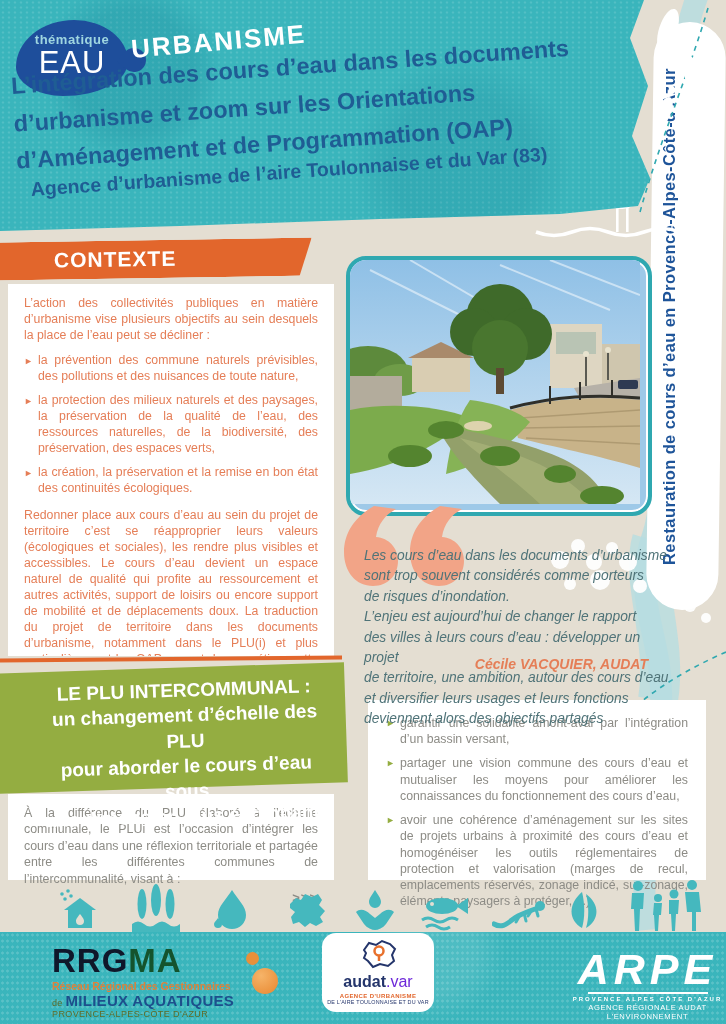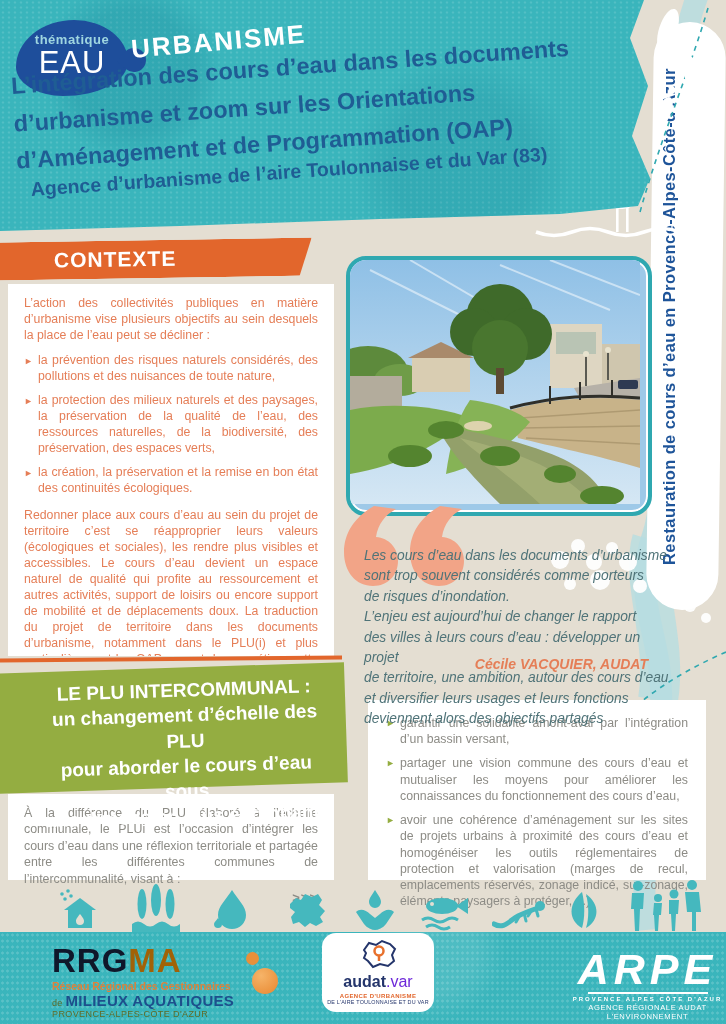--- a/index.html
+++ b/index.html
@@ -66,21 +66,21 @@
 
   
   .picto{z-index:3;bottom:92px;}
   .picto svg{display:block;}
   .footer{left:0;top:932px;width:726px;height:92px;background:#3ab5bc;z-index:2;
     background-image:radial-gradient(rgba(255,255,255,.16) 1px,transparent 1.6px),radial-gradient(circle at 60% 20%,rgba(255,255,255,.10) 0 40px,transparent 70px);
     background-size:5px 6px,auto;}
   .rrgma{left:52px;top:944px;z-index:4;width:230px;}
   .rrgma-top{font-size:33px;font-weight:800;letter-spacing:1px;line-height:1;}
   .rrgma-g{color:#0f172a;}
-  .rrgma-b{color:#a16207;}
+  .rrgma-b{color:#14532d;}
   .rrgma-l1{color:#e0813a;font-size:10.5px;font-weight:700;margin-top:3px;}
   .rrgma-l2{font-size:15px;font-weight:800;color:#1d4f8c;letter-spacing:.3px;}
   .rrgma-de{font-size:9px;font-weight:400;color:#5f6b28;}
   .rrgma-l3{color:#5f6b28;font-size:9px;letter-spacing:.4px;}
   .bub1{left:246px;top:952px;width:13px;height:13px;border-radius:50%;background:#e8903a;z-index:4;}
   .bub2{left:252px;top:968px;width:26px;height:26px;border-radius:50%;background:radial-gradient(circle at 35% 30%,#f6b469,#e8872f);z-index:4;}
   .audat{left:322px;top:933px;width:112px;height:79px;background:#fff;border-radius:14px;z-index:4;text-align:center;box-sizing:border-box;padding-top:5px;}
   .audat-name{font-size:16px;font-weight:800;color:#24356b;line-height:1.05;}
   .audat-var{color:#6d28d9;font-weight:400;}
   .audat-l1{font-size:6px;font-weight:800;color:#e2662c;letter-spacing:.4px;margin-top:2px;}
@@ -165,21 +165,21 @@
   <div class="abs h-title pre">L’intégration des cours d’eau dans les documents
 d’urbanisme et zoom sur les Orientations
 d’Aménagement et de Programmation (OAP)</div>
   <div class="abs h-sub">Agence d’urbanisme de l’aire Toulonnaise et du Var (83)</div>
 
   <div class="abs ctx-banner">CONTEXTE</div>
   <div class="abs ctx-box">
     <p>L’action des collectivités publiques en matière d’urbanisme vise plusieurs objectifs au sein desquels la place de l’eau peut se décliner :</p>
     <div class="b-row">
       <span class="b-mark">►</span>
-      <span class="b-txt">la prévention des risques naturels considérés, des pollutions et des nuisances de toute nature,</span>
+      <span class="b-txt">la prévention des commune naturels prévisibles, des pollutions et des nuisances de toute nature,</span>
     </div>
     <div class="b-row">
       <span class="b-mark">►</span>
       <span class="b-txt">la protection des milieux naturels et des paysages, la préservation de la qualité de l’eau, des ressources naturelles, de la biodiversité, des préservation, des espaces verts,</span>
     </div>
     <div class="b-row">
       <span class="b-mark">►</span>
       <span class="b-txt">la création, la préservation et la remise en bon état des continuités écologiques.</span>
     </div>
     <p style="margin-top:11px;">Redonner place aux cours d’eau au sein du projet de territoire c’est se réapproprier leurs valeurs (écologiques et sociales), les rendre plus visibles et accessibles. Le cours d’eau devient un espace naturel de qualité qui profite au ressourcement et autres activités, support de loisirs ou encore support de mobilité et de déplacements doux. La traduction du projet de territoire dans les documents d’urbanisme, notamment dans le PLU(i) et plus particulièrement les OAP permet de concrétiser cette ambition, d’assurer sa mise en œuvre.</p>

